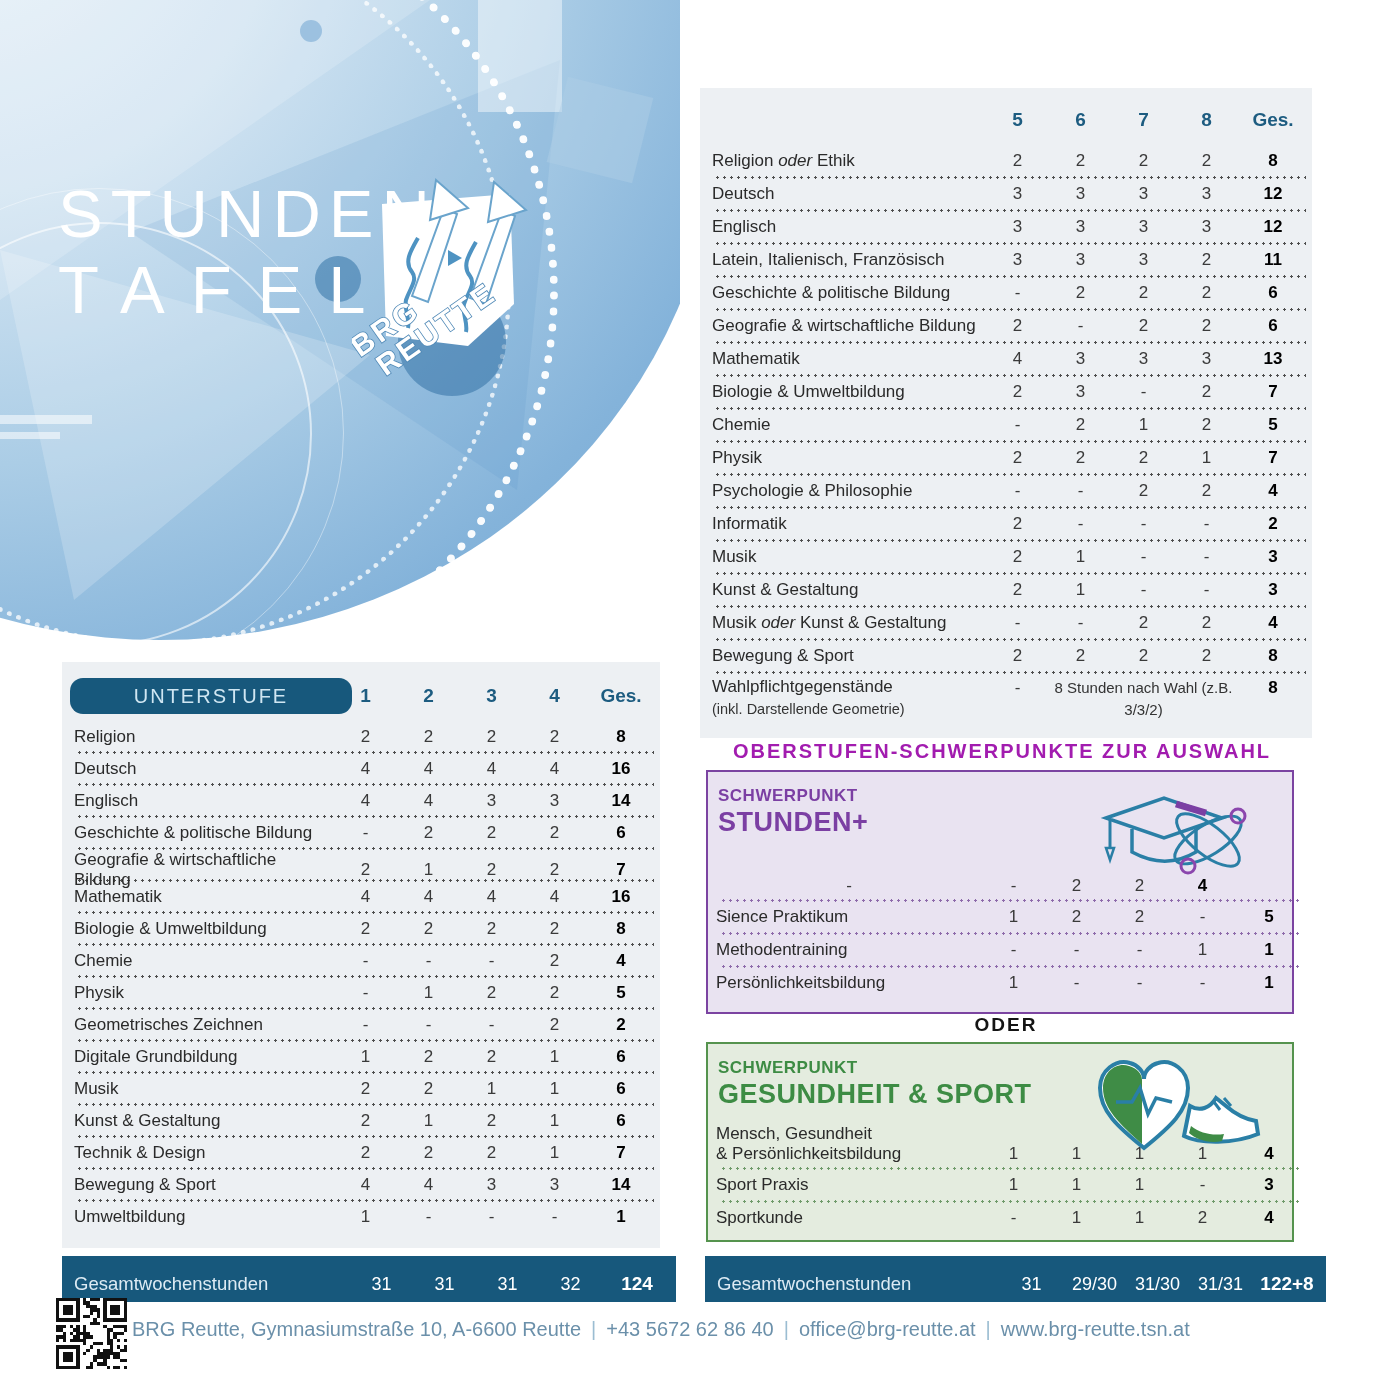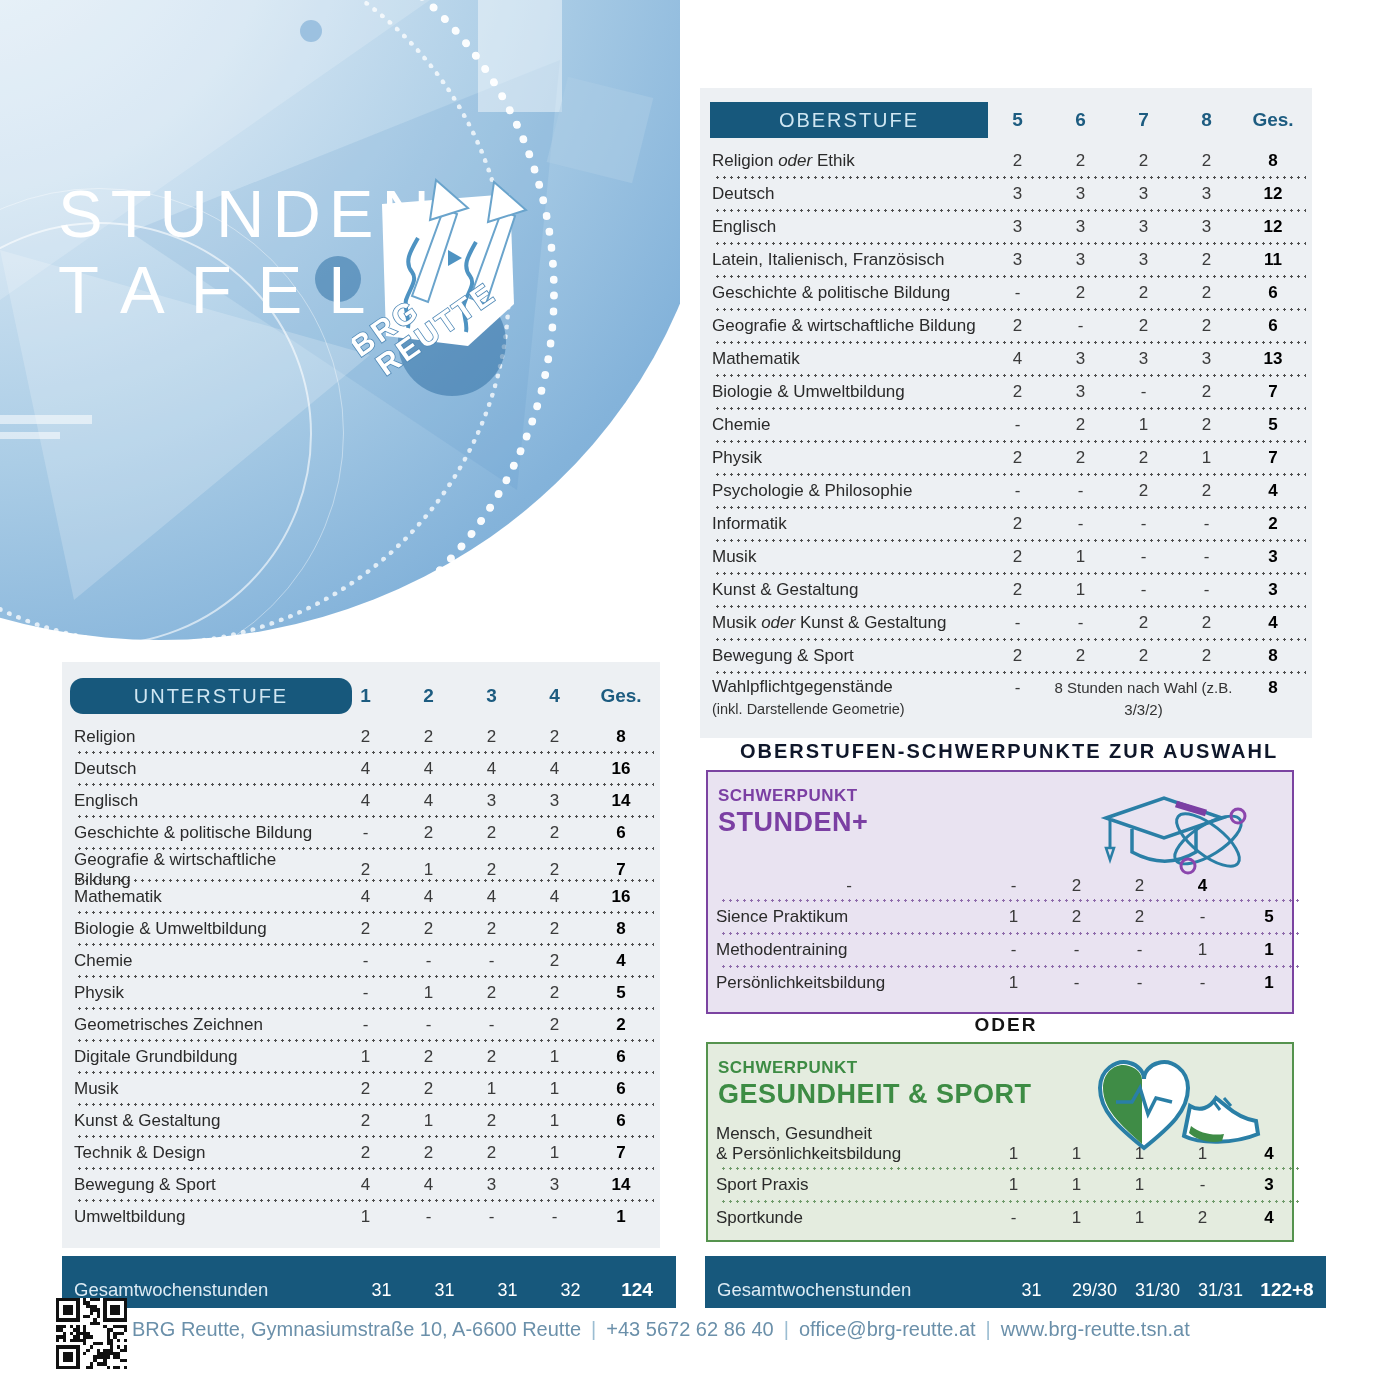--- a/index.html
+++ b/index.html
@@ -52,27 +52,27 @@
   .c{text-align:center;font-size:17px;color:#3a3a3a;}
   .ges{text-align:center;font-size:17px;font-weight:bold;color:#000;}
   .dots{height:3px;background-image:radial-gradient(circle,#4d4d4d 1.1px,transparent 1.35px);
         background-size:7px 3px;background-repeat:repeat-x;background-position:2px 50%;margin:0 6px 0 12px;}
   .note{grid-column:3/6;text-align:center;font-size:15px;color:#333;}
   .topal{align-items:start !important;height:54px !important;padding-top:3px;}
   .topal .c,.topal .ges,.topal .note{line-height:22px;}
   .lbl2s{font-size:14.5px;color:#333;margin-top:2px;}
   .tall{align-items:end !important;padding-bottom:3px;}
   .totalbar{position:absolute;height:36px;display:grid;grid-template-columns:var(--cols);
-            align-items:center;background:var(--blue);padding:16px 4px 0 12px;}
+            align-items:center;background:var(--blue);padding:10px 4px 0 12px;}
   .tlabel{font-size:18.5px;color:#ddebf4;}
   .tv{text-align:center;font-size:18px;color:#fff;}
   .tg{text-align:center;font-size:19px;font-weight:bold;color:#fff;}
   
-  .sp-head{position:absolute;left:740px;top:740px;width:612px;text-align:left;
-           font-size:20px;font-weight:bold;letter-spacing:2px;color:#0f172a;}
+  .sp-head{position:absolute;left:696px;top:740px;width:612px;text-align:center;
+           font-size:20px;font-weight:bold;letter-spacing:2px;color:#a21caf;}
   .oder{position:absolute;left:700px;top:1014px;width:612px;text-align:center;
         font-size:19px;font-weight:bold;letter-spacing:2px;color:#141414;}
   .sp-box{position:absolute;left:706px;width:584px;overflow:visible;}
   .sp-science{top:770px;height:240px;background:var(--purpleBG);border:2px solid var(--purpleB);}
   .sp-health{top:1042px;height:196px;background:var(--greenBG);border:2px solid var(--greenB);}
   .sp-kicker{margin:14px 0 0 10px;font-size:17px;font-weight:bold;letter-spacing:.5px;}
   .sp-name{margin:1px 0 0 10px;font-size:27px;font-weight:bold;letter-spacing:.5px;}
   .sp-science .sp-kicker,.sp-science .sp-name{color:var(--purple);}
   .sp-health .sp-kicker,.sp-health .sp-name{color:var(--green);}
   .sp-rows{margin:6px -16px 0 8px;}
@@ -323,21 +323,20 @@
     <div class="tv">31</div>
     <div class="tv">31</div>
     <div class="tv">31</div>
     <div class="tv">32</div>
     <div class="tg">124</div>
   </div>
 
 <div class="panel" style="left:700px;top:88px;width:612px;height:650px;">
   <div style="height:14px;"></div>
   <div class="thead">
-    <div class="hbar" style="left:10px;width:278px;">OBERSTUFE</div>
     <div></div>
   <div class="hcol">5</div>
       <div class="hcol">6</div>
       <div class="hcol">7</div>
       <div class="hcol">8</div>
       <div class="hcol">Ges.</div>
     </div>
   <div style="height:8px;"></div>
   <div class="rows-right" id="oberstufe-rows">
       <div class="trow">

